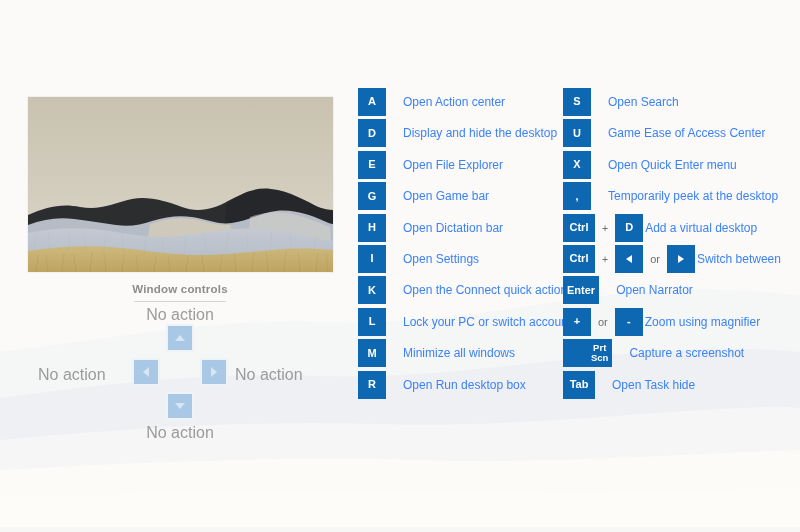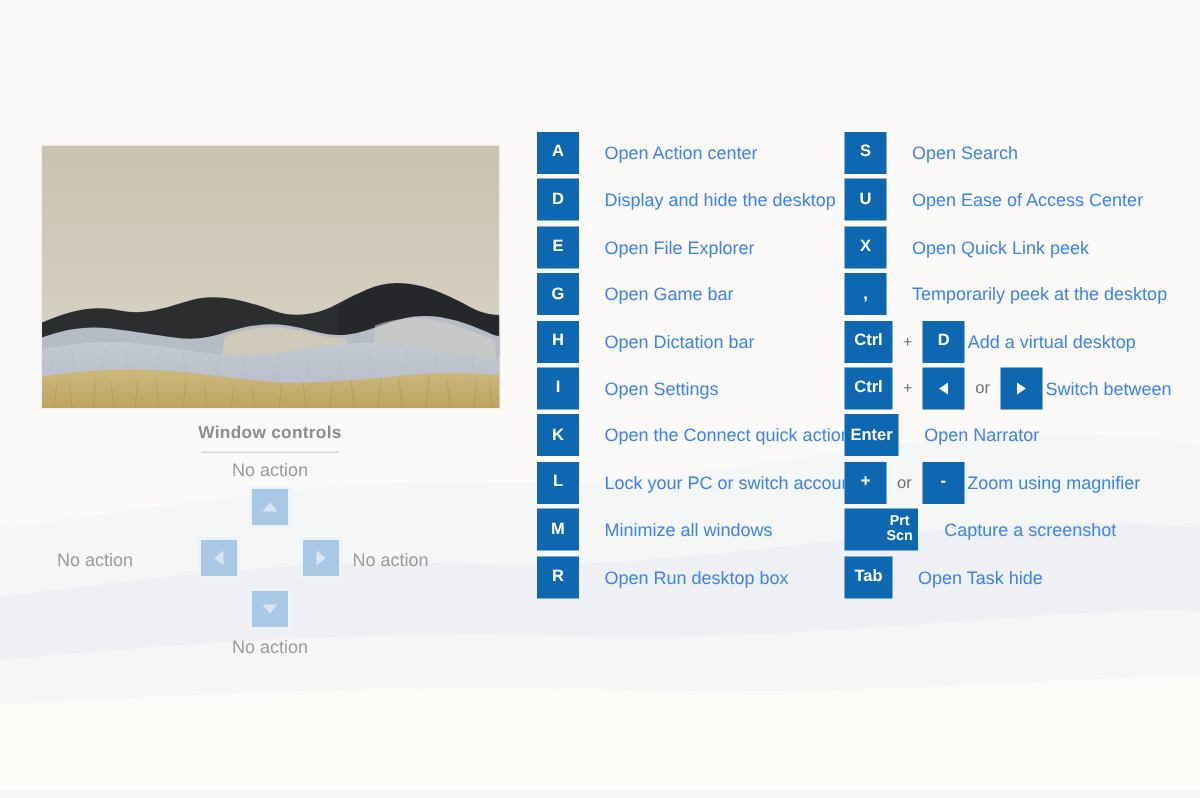--- a/index.html
+++ b/index.html
@@ -85,21 +85,21 @@
   .glyph.left  { border-top: 5px solid transparent; border-bottom: 5px solid transparent; border-right: 6px solid #ffffff; }
   .glyph.right { border-top: 5px solid transparent; border-bottom: 5px solid transparent; border-left: 6px solid #ffffff; }
 
   #key-up    { left: 106px; top: 14px; }
   #key-left  { left: 72px;  top: 48px; }
   #key-right { left: 140px; top: 48px; }
   #key-down  { left: 106px; top: 82px; }
 
   .wc-label {
     position: absolute;
-    font-size: 12px;
+    font-size: 16px;
     color: #9b9b9b;
     white-space: nowrap;
   }
   #label-up    { left: 0; right: 0; top: -4px; text-align: center; }
   #label-down  { left: 0; right: 0; top: 114px; text-align: center; }
   #label-left  { left: -22px; top: 56px; }
   #label-right { left: 175px; top: 56px; }
 
   
   #shortcuts {
@@ -293,25 +293,25 @@
         <span class="row-desc">Open Run desktop box</span>
       </div>
     </div>
   <div class="column" id="column-2">
       <div class="shortcut-row">
         <span class="key-tile">S</span>
         <span class="row-desc">Open Search</span>
       </div>
       <div class="shortcut-row">
         <span class="key-tile">U</span>
-        <span class="row-desc">Open Ease of Access Center</span>
+        <span class="row-desc">Game Ease of Access Center</span>
       </div>
       <div class="shortcut-row">
         <span class="key-tile">X</span>
-        <span class="row-desc">Open Quick Link peek</span>
+        <span class="row-desc">Open Quick Enter menu</span>
       </div>
       <div class="shortcut-row">
         <span class="key-tile">,</span>
         <span class="row-desc">Temporarily peek at the desktop</span>
       </div>
       <div class="shortcut-row">
         <span class="key-tile wide">Ctrl</span>
         <span class="plus-sep">+</span>
         <span class="key-tile">D</span>
         <span class="row-desc tight">Add a virtual desktop</span>

